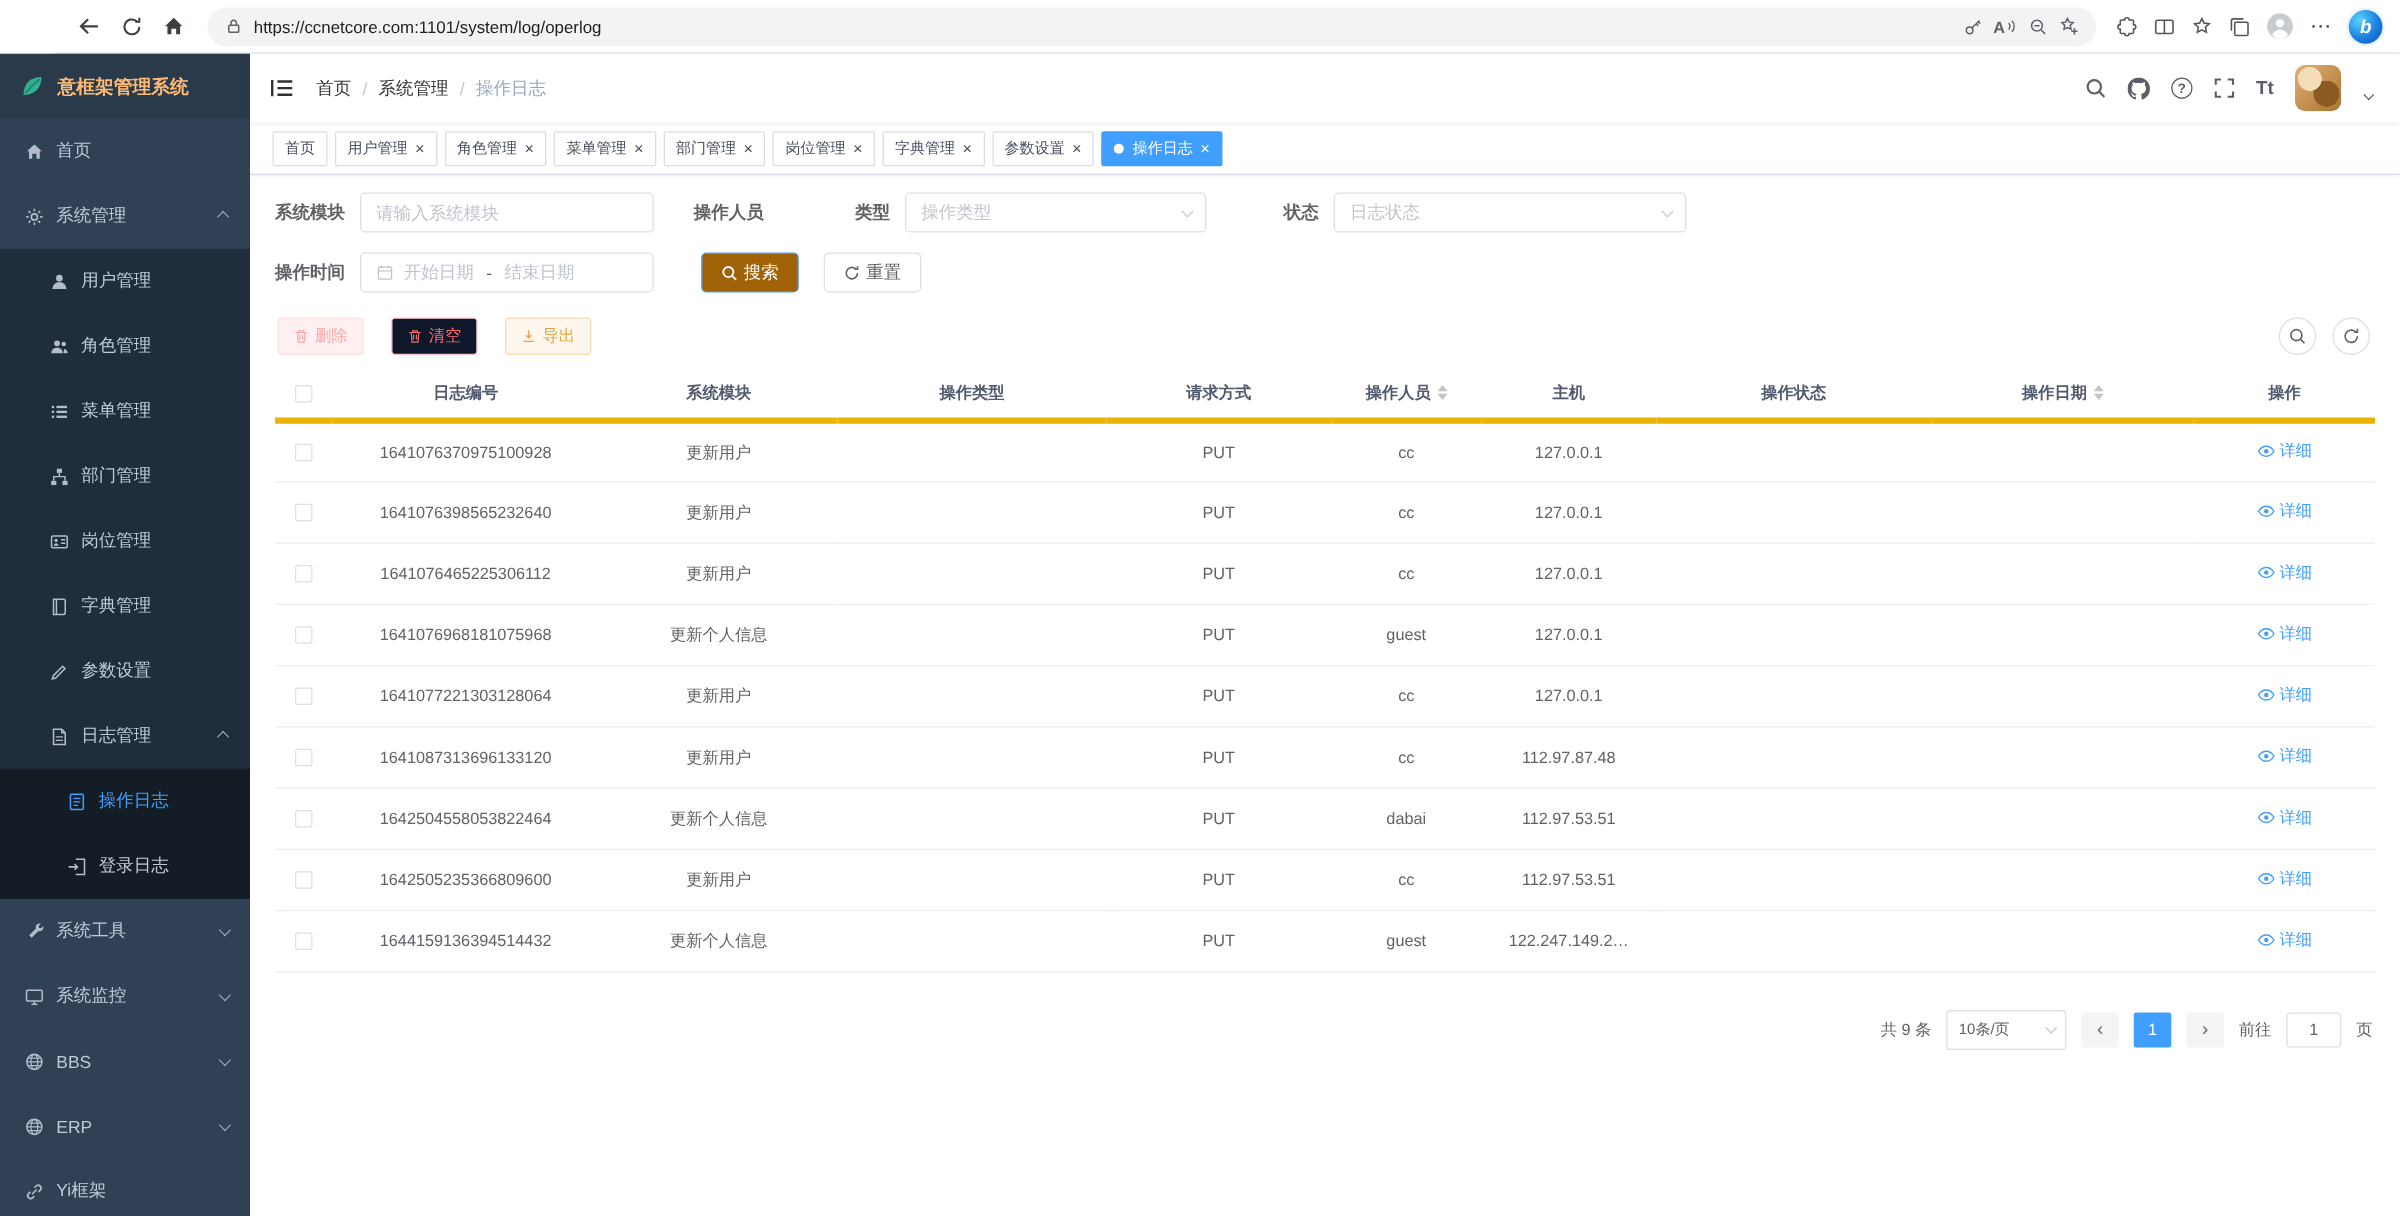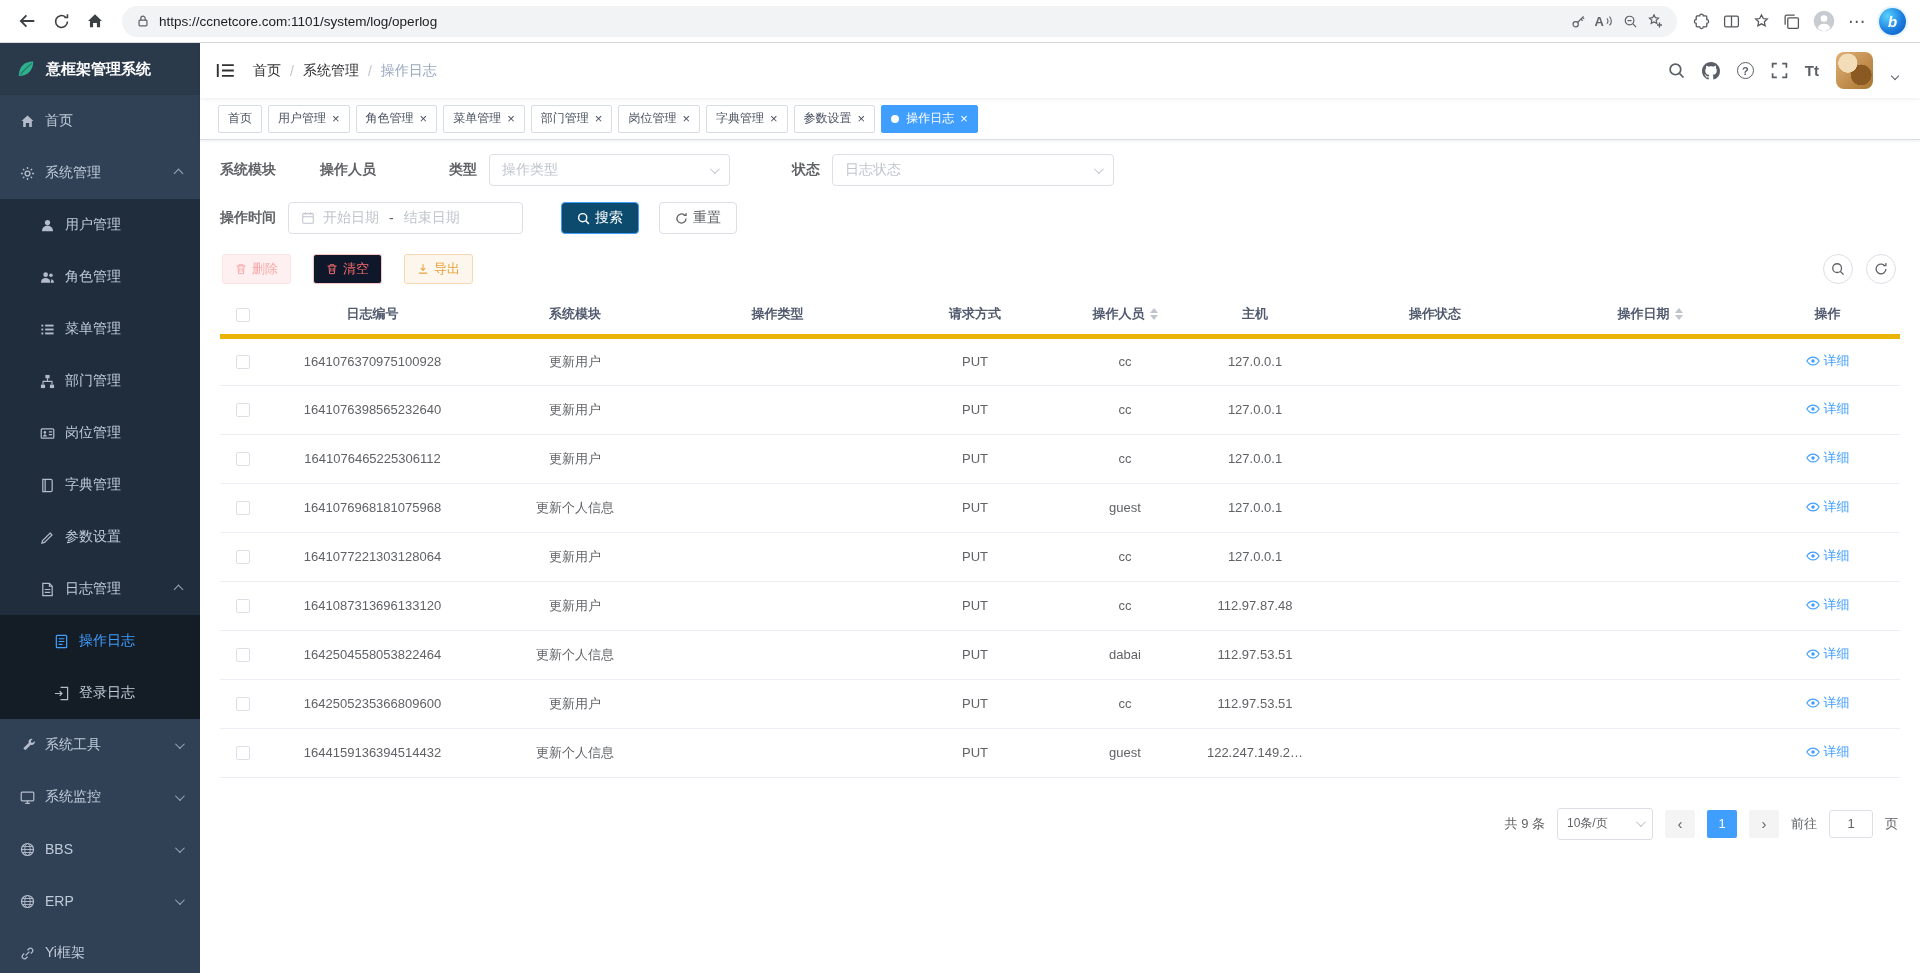--- a/index.html
+++ b/index.html
@@ -1,36 +1,36 @@
 <!DOCTYPE html>
 <html><head>
 <meta charset="utf-8">
 <style>
   *{margin:0;padding:0;box-sizing:border-box}
   html,body{width:1920px;height:973px;overflow:hidden;background:#fff;
     font-family:"Liberation Sans","DejaVu Sans",sans-serif;}
   svg{display:block}
 
   
-  .chrome{height:43px;background:#fff;border-bottom:1px solid #dadce0;display:flex;align-items:center;padding:0 10px;}
+  .chrome{height:43px;background:#fff;border-bottom:1px solid #dadce0;display:flex;align-items:center;padding:0 10px;margin-left:44px;}
   .nav-btn{width:34px;height:34px;border-radius:6px;display:flex;align-items:center;justify-content:center;color:#3c4043;flex-shrink:0;cursor:pointer}
   .urlbar{flex:1;height:31px;background:#f1f3f4;border-radius:16px;display:flex;align-items:center;padding:0 14px;margin:0 10px;gap:9px;min-width:0}
   .url-text{flex:1;font-size:13.5px;color:#202124;white-space:nowrap;overflow:hidden}
   .u-ic{color:#5f6368;display:flex;align-items:center;gap:1px;flex-shrink:0;cursor:pointer}
   .read-a{font-size:13px;font-weight:700;display:flex;align-items:center}
   .chrome-right{display:flex;align-items:center;gap:13px;margin:0 4px 0 6px;flex-shrink:0}
   .c-ic{color:#53565a;display:flex;align-items:center;cursor:pointer}
   .more-dots{font-size:17px;color:#53565a;letter-spacing:1px}
   .bing{width:27px;height:27px;border-radius:50%;background:radial-gradient(circle at 32% 30%,#5ad2ff,#1b7fe0 55%,#0b56b8);display:flex;align-items:center;justify-content:center;color:#fff;font-size:15px;font-weight:700;font-style:italic;box-shadow:0 0 0 2px #e8f4fd}
 
   
   .app{display:flex;height:930px}
   .sidebar{width:200px;background:#304156;flex-shrink:0;overflow:hidden;color:#bfcbd9}
   .logo{height:52px;display:flex;align-items:center;gap:10px;padding-left:16px;background:#2b3a4b}
-  .logo-text{color:#ffffff;font-size:15px;font-weight:700;white-space:nowrap}
+  .logo-text{color:#fdba74;font-size:15px;font-weight:700;white-space:nowrap}
   .mi{height:52px;display:flex;align-items:center;gap:10px;padding:0 18px 0 20px;font-size:14px;cursor:pointer;white-space:nowrap}
   .mi .ic{width:15px;height:15px;flex-shrink:0;color:#b4bccc}
   .sub{background:#1f2d3d}
   .sub .mi{padding-left:40px}
   .sub3{background:#141d26}
   .sub3 .mi{padding-left:54px}
   .mi.active{color:#409eff}
   .mi.active .ic{color:#409eff}
   .chev{width:7px;height:7px;border-right:1.5px solid #9aa9b8;border-bottom:1.5px solid #9aa9b8;margin-left:auto;flex-shrink:0}
   .chev.up{transform:rotate(-135deg)}
@@ -68,21 +68,21 @@
   .inp{height:32px;border:1px solid #dcdfe6;border-radius:4px;background:#fff;display:flex;align-items:center;padding:0 12px;font-size:14px;color:#606266}
   .inp input{border:none;outline:none;width:100%;font-size:14px;color:#606266;font-family:inherit;background:transparent}
   .inp input::placeholder{color:#c0c4cc}
   .sel{justify-content:space-between;cursor:pointer}
   .ph{color:#c0c4cc;white-space:nowrap}
   .sel-caret{width:7px;height:7px;border-right:1.3px solid #c0c4cc;border-bottom:1.3px solid #c0c4cc;transform:rotate(45deg) translateY(-2px)}
   .date-sep{color:#606266;margin:0 10px}
   .cal{color:#c0c4cc;margin-right:8px;flex-shrink:0}
 
   .btn{height:32px;border-radius:4px;font-size:14px;display:inline-flex;align-items:center;gap:5px;padding:0 15px;cursor:pointer;border:1px solid #dcdfe6;background:#fff;color:#606266;white-space:nowrap}
-  .btn.primary{background:#0c4a6e;border-color:#409eff;color:#fff}
+  .btn.primary{background:#a16207;border-color:#409eff;color:#fff}
   .btn.sm{height:30px;font-size:13px;padding:0 12px;border-radius:3px}
   .btn.danger-dis{background:#fef0f0;border-color:#fde2e2;color:#f9a7a7;cursor:not-allowed}
   .btn.danger{background:#0f172a;border-color:#fbc4c4;color:#f56c6c}
   .btn.warn{background:#fdf6ec;border-color:#f5dab1;color:#e6a23c}
   .toolbar{display:flex;align-items:center;gap:22px;margin:20px 0 10px 2px}
   .tool-right{margin-left:auto;display:flex;align-items:center;gap:13px;margin-right:4px}
   .circle-btn{width:30px;height:30px;border-radius:50%;border:1px solid #dcdfe6;background:#fff;display:flex;align-items:center;justify-content:center;color:#606266;cursor:pointer}
 
   table{width:1680px;border-collapse:collapse;table-layout:fixed}
   th{height:42px;font-size:13px;color:#515a6e;font-weight:700;border-bottom:5px solid #eab308;text-align:center;white-space:nowrap}
@@ -421,20 +421,23 @@
           <span class="tag-dot"></span>
           <span>操作日志</span>
           <span class="x">×</span>
         </span>
     </div>
 
     <div class="content">
 
       <div class="frow">
         <span class="flabel">系统模块</span>
+        <div class="inp" style="width:235px">
+          <input placeholder="请输入系统模块" style="">
+        </div>
         <span class="flabel" style="margin-left:32px">操作人员</span>
         <span class="flabel" style="margin-left:61px">类型</span>
         <div class="inp sel" style="width:241px">
           <span class="ph">操作类型</span>
           <span class="sel-caret"></span>
         </div>
         <span class="flabel" style="margin-left:62px">状态</span>
         <div class="inp sel" style="width:282px">
           <span class="ph">日志状态</span>
           <span class="sel-caret"></span>

